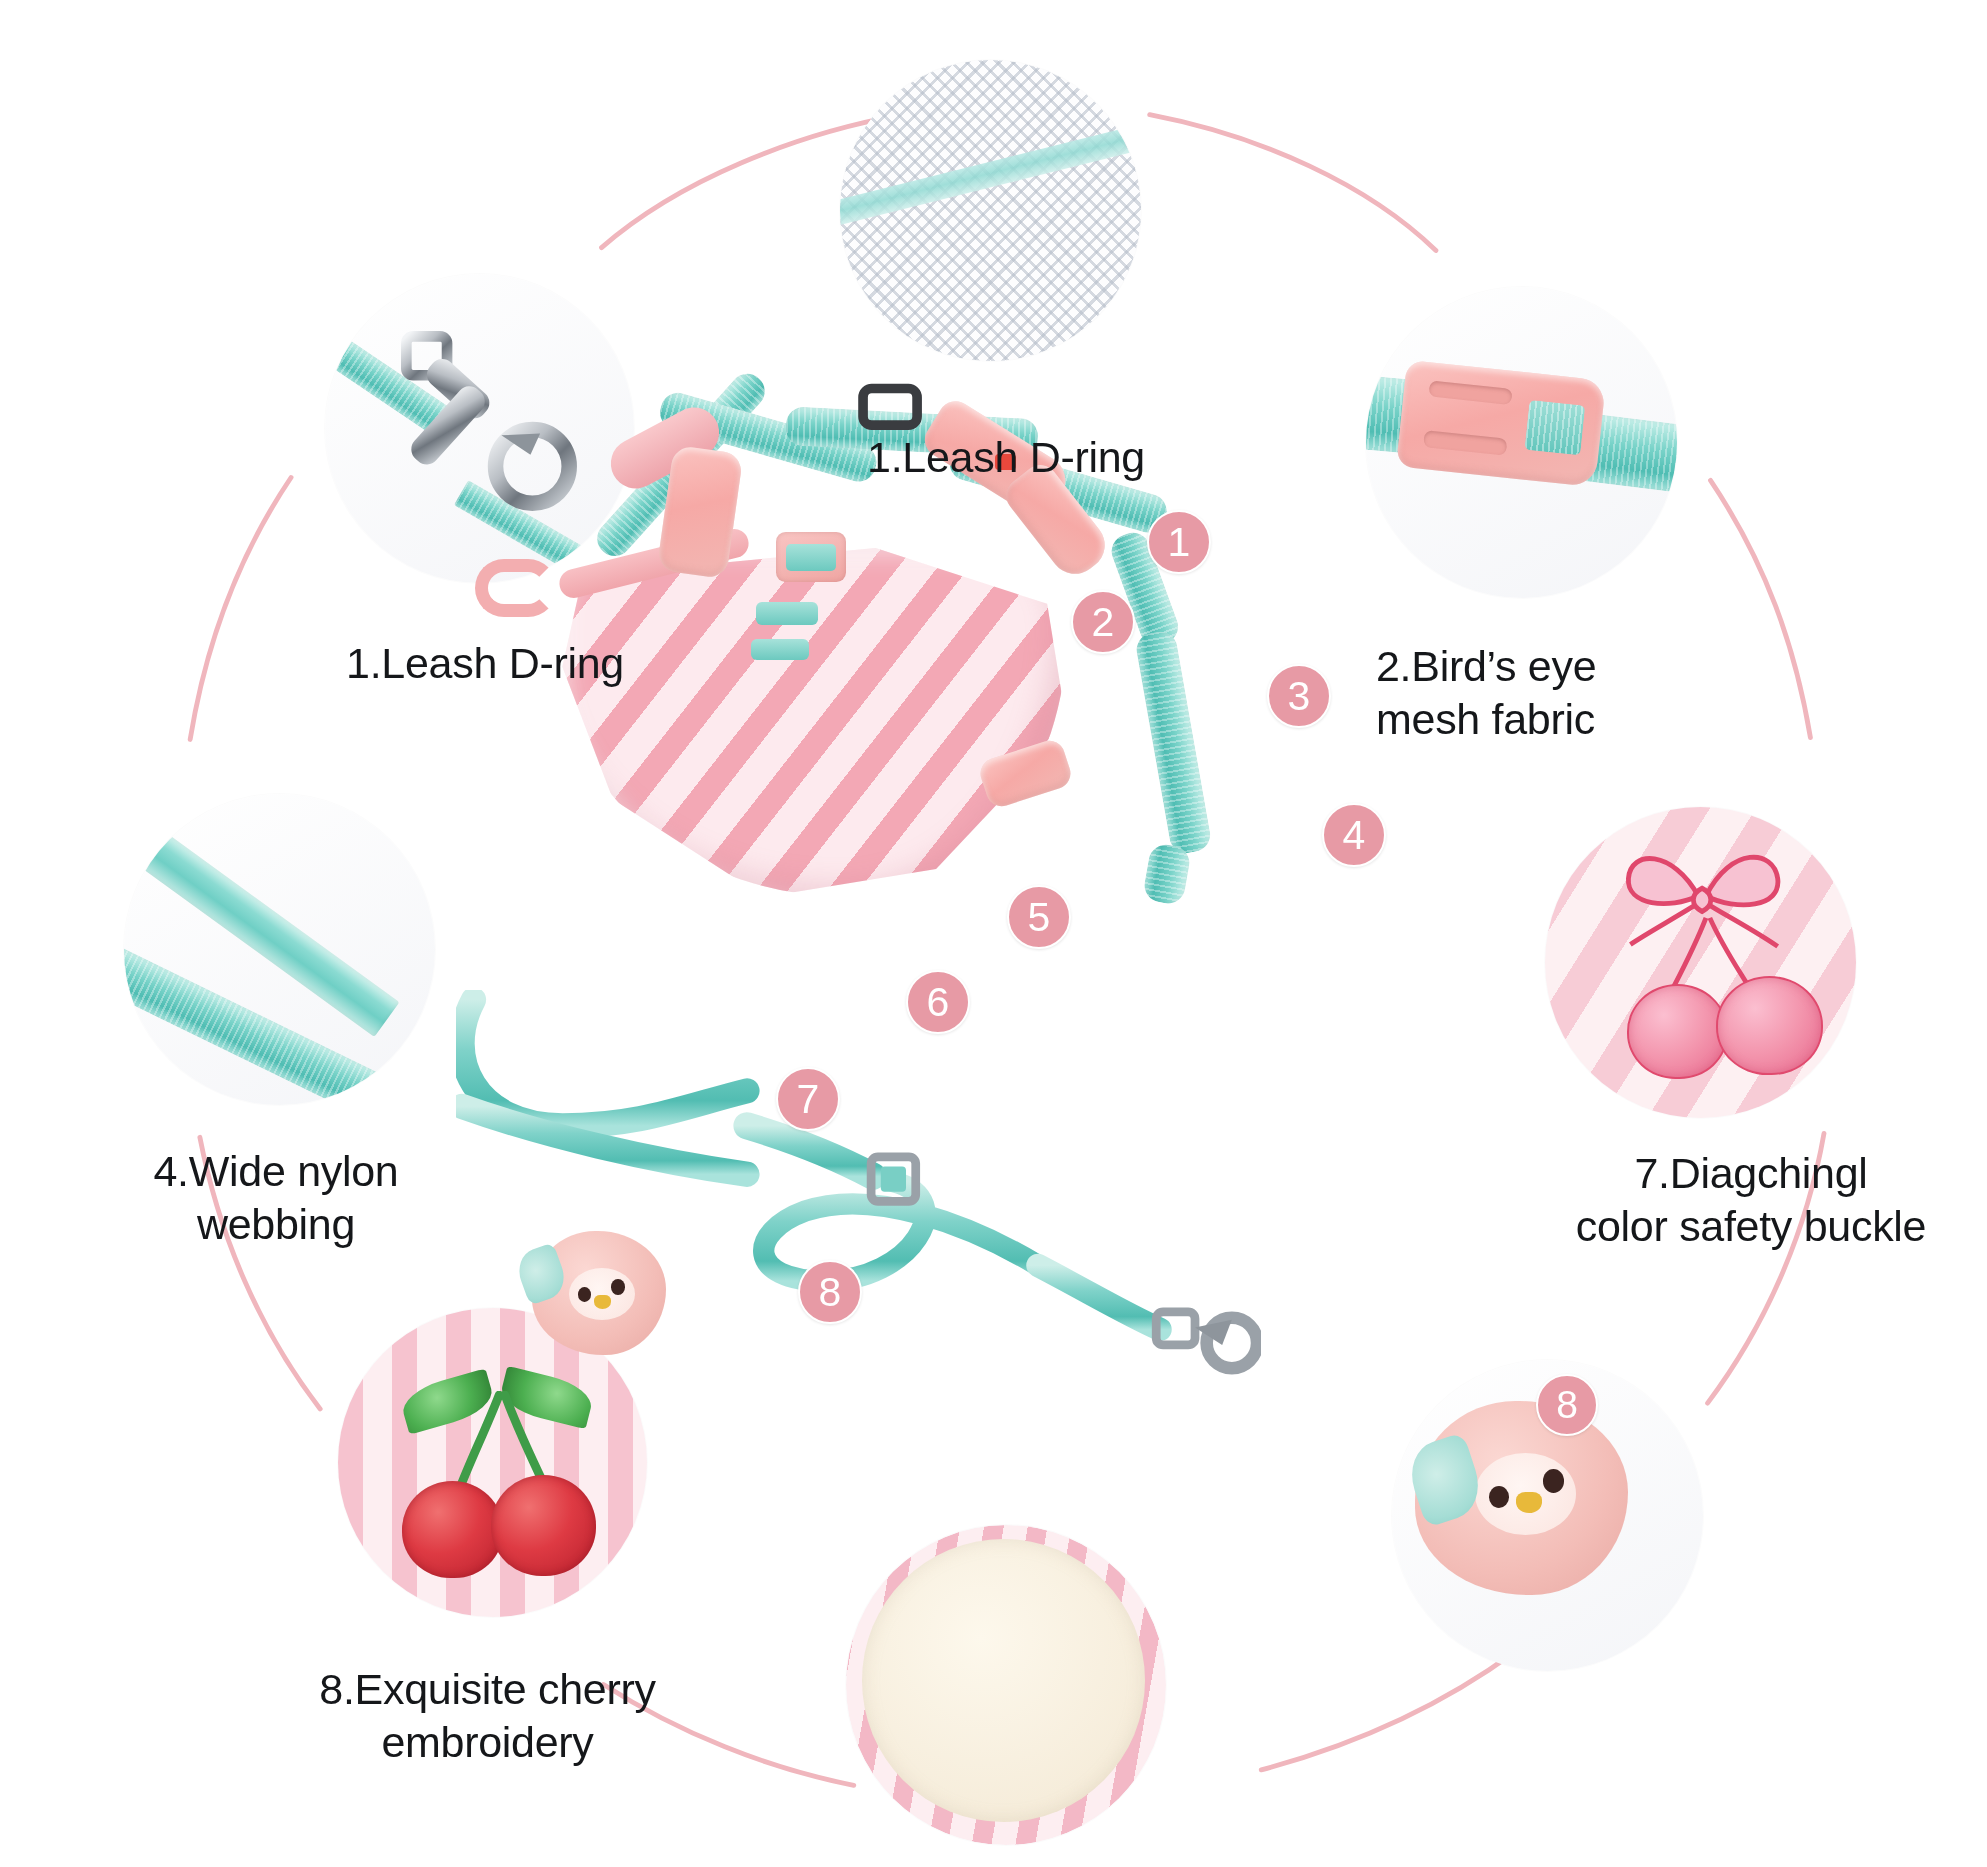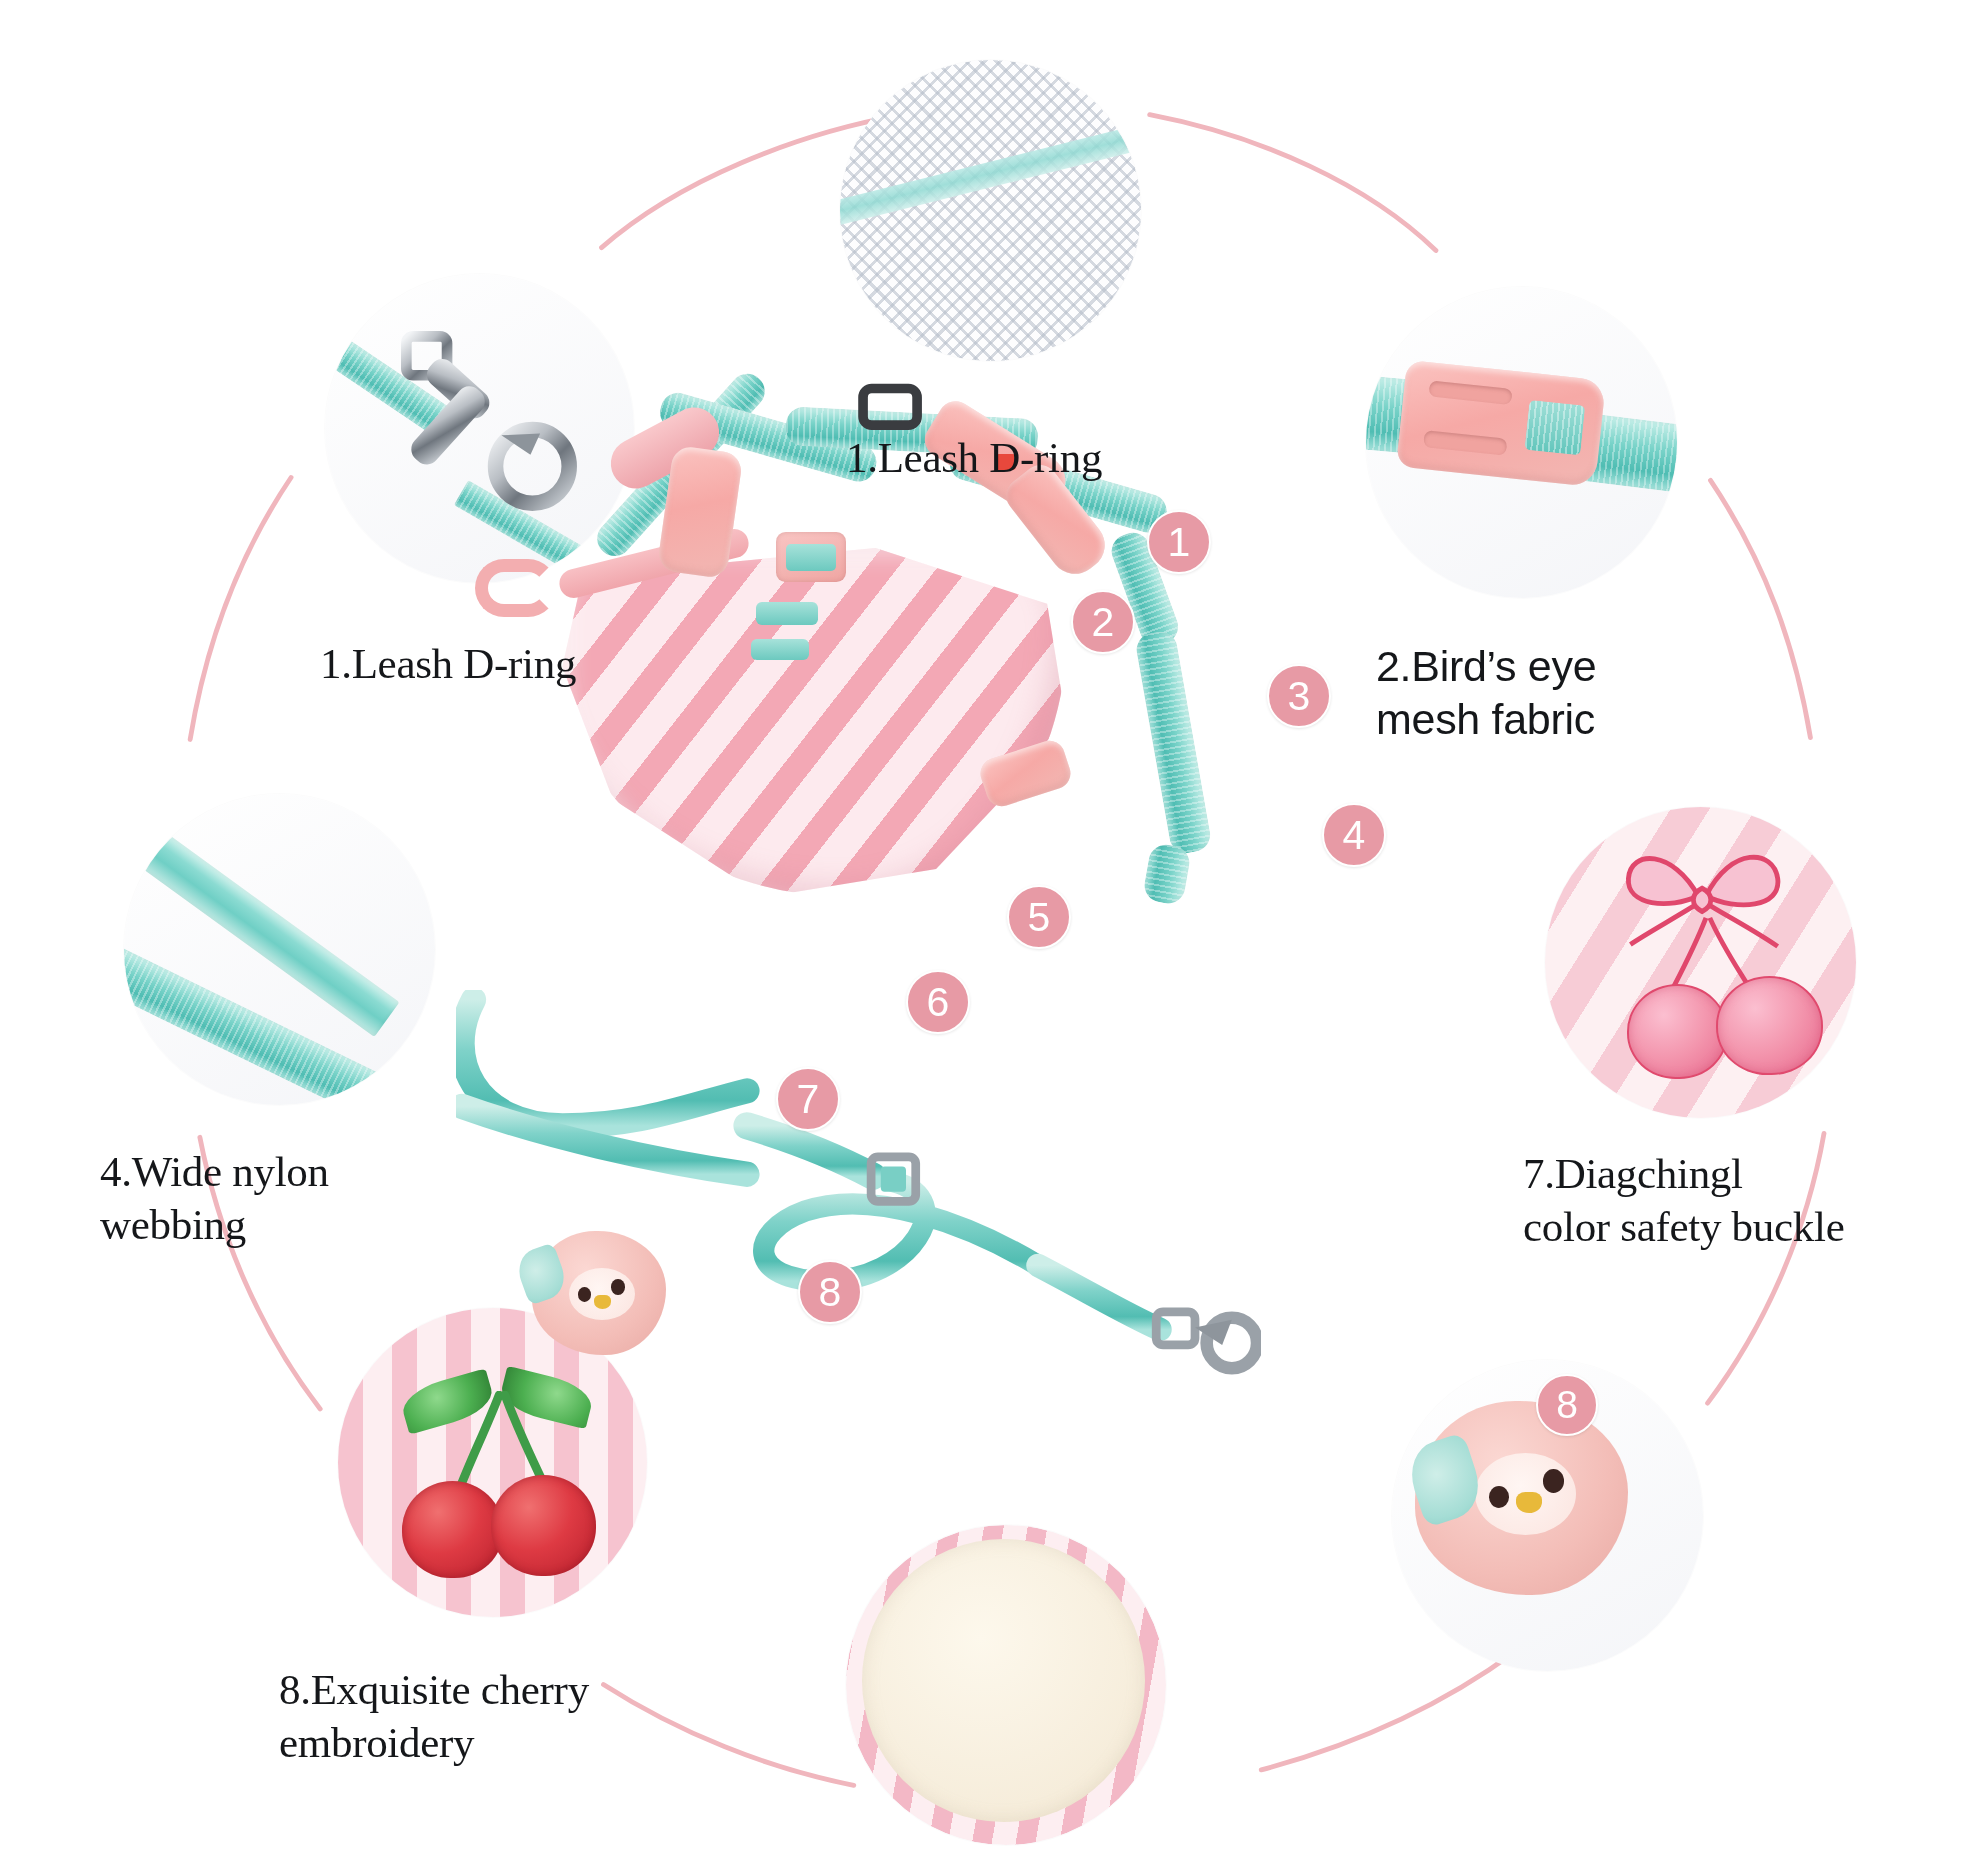--- a/index.html
+++ b/index.html
@@ -150,21 +150,21 @@
   
   .caption {
     position:absolute;
     color:#15171a;
     font-family: "Liberation Sans", sans-serif;
     font-size: 43px;
     line-height: 1.24;
     letter-spacing: -0.3px;
     white-space: pre-line;
   }
-  .cap-center { text-align:left;font-family:Liberation Serif, serif; }
+  .cap-center { text-align:center; }
   .cap-left   { text-align:left; }
 
   
   #product { position:absolute; left:543px; top:369px; width:932px; height:835px; }
   #leashgrp { position:absolute; left:456px; top:990px; width:805px; height:417px; }
 
   .harness-body {
     position:absolute;
     background: repeating-linear-gradient(-52deg,
         #f3a8b5 0 25px,
@@ -416,21 +416,21 @@
     <span>8</span>
   </div>
 
   <div class="caption cap-center" style="left:846px; top:431px; width:320px;">1.Leash D-ring</div>
 
   <div class="caption cap-center" style="left:320px; top:637px; width:330px;">1.Leash D-ring</div>
 
   <div class="caption cap-left" style="left:1376px; top:640px; width:359px;">2.Bird’s eye
 mesh fabric</div>
 
-  <div class="caption cap-center" style="left:100px; top:1145px; width:320px;">4.Wide nylon
+  <div class="caption cap-center" style="left:116px; top:1145px; width:320px;">4.Wide nylon
 webbing</div>
 
   <div class="caption cap-center" style="left:1523px; top:1147px; width:456px;">7.Diagchingl
 color safety buckle</div>
 
   <div class="caption cap-center" style="left:279px; top:1663px; width:417px;">8.Exquisite cherry
 embroidery</div>
 
 
 </div>

